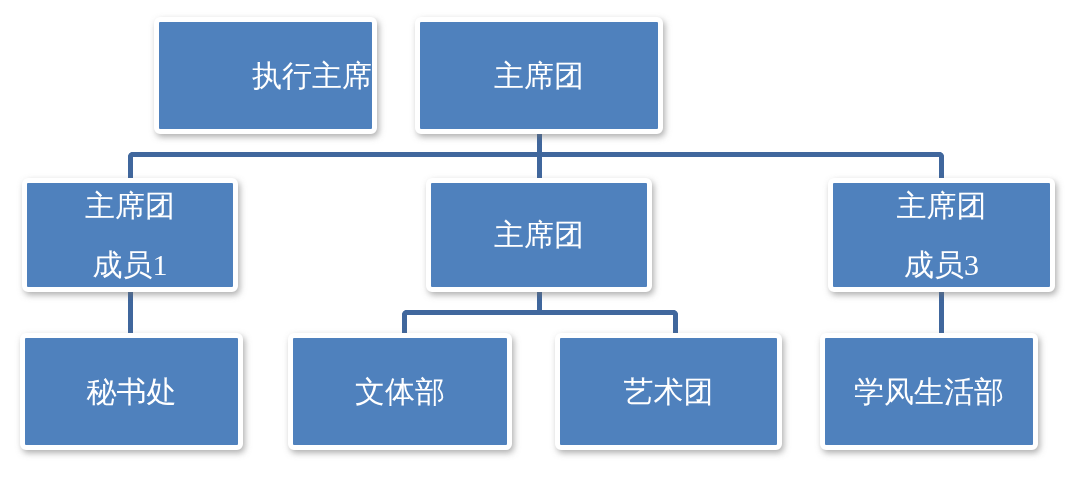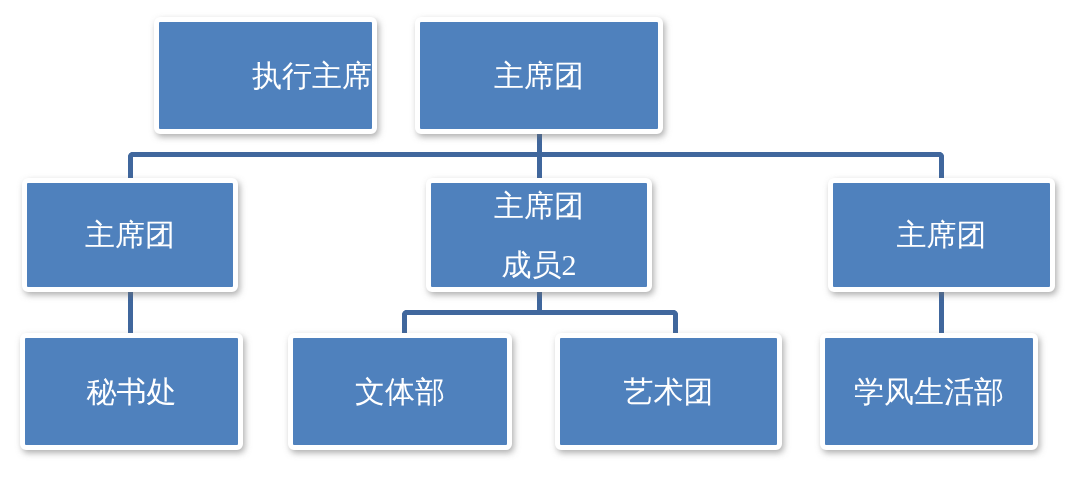--- a/index.html
+++ b/index.html
@@ -59,29 +59,30 @@
   <div class="node" style="left:154px; top:17px; width:223px; height:117px;align-items:flex-end;">
     <span>执行主席</span>
   </div>
 
   <div class="node" style="left:415px; top:17px; width:248px; height:117px;">
     <span>主席团</span>
   </div>
 
   <div class="node" style="left:22px; top:178px; width:216px; height:114px;">
     <span>主席团</span>
+    <span class="l2gap">成员1</span>
   </div>
 
   <div class="node" style="left:426px; top:178px; width:226px; height:114px;">
     <span>主席团</span>
-    <span class="l2gap">成员2</span>
   </div>
 
   <div class="node" style="left:828px; top:178px; width:227px; height:114px;">
     <span>主席团</span>
+    <span class="l2gap">成员3</span>
   </div>
 
   <div class="node" style="left:20px; top:333px; width:223px; height:117px;">
     <span>秘书处</span>
   </div>
 
   <div class="node" style="left:288px; top:333px; width:224px; height:117px;">
     <span>文体部</span>
   </div>
 

